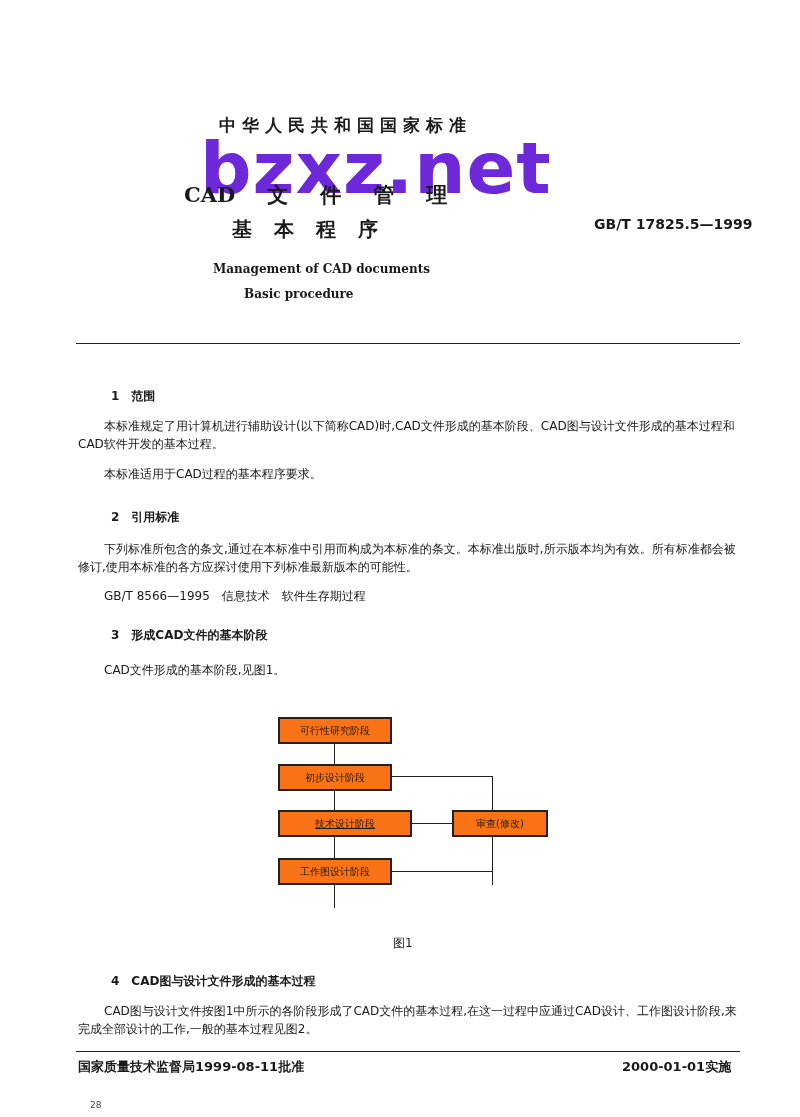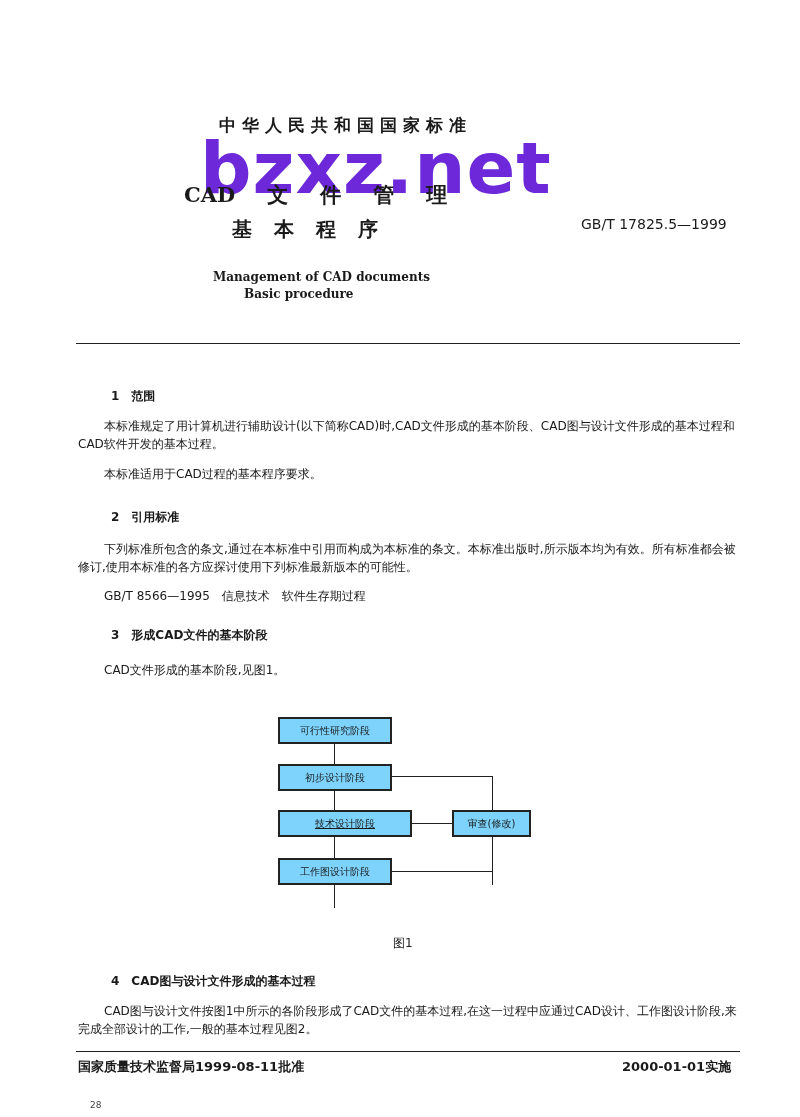--- a/index.html
+++ b/index.html
@@ -6,27 +6,27 @@
   body { width: 800px; height: 1117px; position: relative; overflow: hidden;
          font-family: "DejaVu Serif", "Liberation Serif", serif; color: #1a1a1a; }
   .abs { position: absolute; }
   .watermark { left: 200px; top: 132px; font-family: "DejaVu Sans", "Liberation Sans", sans-serif;
                font-weight: bold; font-size: 72px; color: #6d28d9; letter-spacing: 1px; line-height: 1; }
   .nat-std { left: 188px; top: 114px; font-size: 17px; font-weight: bold; letter-spacing: 6px; margin-left: 31px; }
   .title1 { left: 184px; top: 181px; font-size: 21px; font-weight: bold; word-spacing: 0; }
   .title1 span { display: inline-block; margin-right: 32px; }
   .title2 { left: 232px; top: 216px; font-size: 20px; font-weight: bold; }
   .title2 span { display: inline-block; margin-right: 22px; }
-  .stdno { left: 581px; top: 216px; font-family: "DejaVu Sans", "Liberation Sans", sans-serif; font-size: 14px; }
-  .en1 { left: 213px; top: 262px; font-size: 12px; font-weight: bold; margin-top: 8px; }
+  .stdno { left: 594px; top: 216px; font-family: "DejaVu Sans", "Liberation Sans", sans-serif; font-size: 14px; font-weight: bold; }
+  .en1 { left: 213px; top: 262px; font-size: 12px; font-weight: bold; }
   .en2 { left: 244px; top: 287px; font-size: 12px; font-weight: bold; }
   .rule { height: 1px; background: #222; }
   .sec { font-family: "DejaVu Sans", "Liberation Sans", sans-serif; font-size: 12px; font-weight: bold; margin-left: 33px; }
   .para { font-family: "DejaVu Sans", "Liberation Sans", sans-serif; font-size: 12px; line-height: 18px; width: 664px; }
-  .box { border: 2px solid #222; background: #7dd3fc; font-family: "DejaVu Sans", "Liberation Sans", sans-serif;
+  .box { border: 2px solid #222; background: #f97316; font-family: "DejaVu Sans", "Liberation Sans", sans-serif;
          font-size: 10px; display: flex; align-items: center; justify-content: center; box-sizing: border-box; }
   .line { background: #222; }
   .caption { font-family: "DejaVu Sans", "Liberation Sans", sans-serif; font-size: 12px; }
   .footer { font-family: "DejaVu Sans", "Liberation Sans", sans-serif; font-size: 13px; font-weight: bold; }
   .pg { font-family: "DejaVu Sans", "Liberation Sans", sans-serif; font-size: 9px; color: #444; }
 </style>
 </head>
 <body>
 
 <div class="abs watermark">bzxz.net</div>
@@ -65,21 +65,21 @@
   <div class="abs line" style="left:392px; top:776px; width:101px; height:1px;"></div>
 
   <div class="abs line" style="left:392px; top:823px; width:62px; height:1px;"></div>
 
   <div class="abs line" style="left:392px; top:871px; width:101px; height:1px;"></div>
 
   <div class="abs box" style="left:278px; top:717px; width:114px; height:27px;">可行性研究阶段</div>
   <div class="abs box" style="left:278px; top:764px; width:114px; height:27px;">初步设计阶段</div>
   <div class="abs box" style="left:278px; top:810px; width:134px; height:27px;text-decoration:underline;">技术设计阶段</div>
   <div class="abs box" style="left:278px; top:858px; width:114px; height:27px;">工作图设计阶段</div>
-  <div class="abs box" style="left:452px; top:810px; width:79px; height:27px;">审查(修改)</div>
+  <div class="abs box" style="left:452px; top:810px; width:96px; height:27px;">审查(修改)</div>
 </div>
 <div class="abs caption" style="left:393px; top:935px;">图1</div>
 
 <div class="abs sec" style="left:78px; top:973px;">4　CAD图与设计文件形成的基本过程</div>
 <div class="abs para" style="left:78px; top:1002px; text-indent:26px;">CAD图与设计文件按图1中所示的各阶段形成了CAD文件的基本过程,在这一过程中应通过CAD设计、工作图设计阶段,来完成全部设计的工作,一般的基本过程见图2。</div>
 
 <div class="abs rule" style="left:76px; top:1051px; width:664px;"></div>
 <div class="abs footer" style="left:78px; top:1058px;">国家质量技术监督局1999-08-11批准</div>
 <div class="abs footer" style="left:622px; top:1058px;">2000-01-01实施</div>
 <div class="abs pg" style="left:90px; top:1100px;">28</div>

